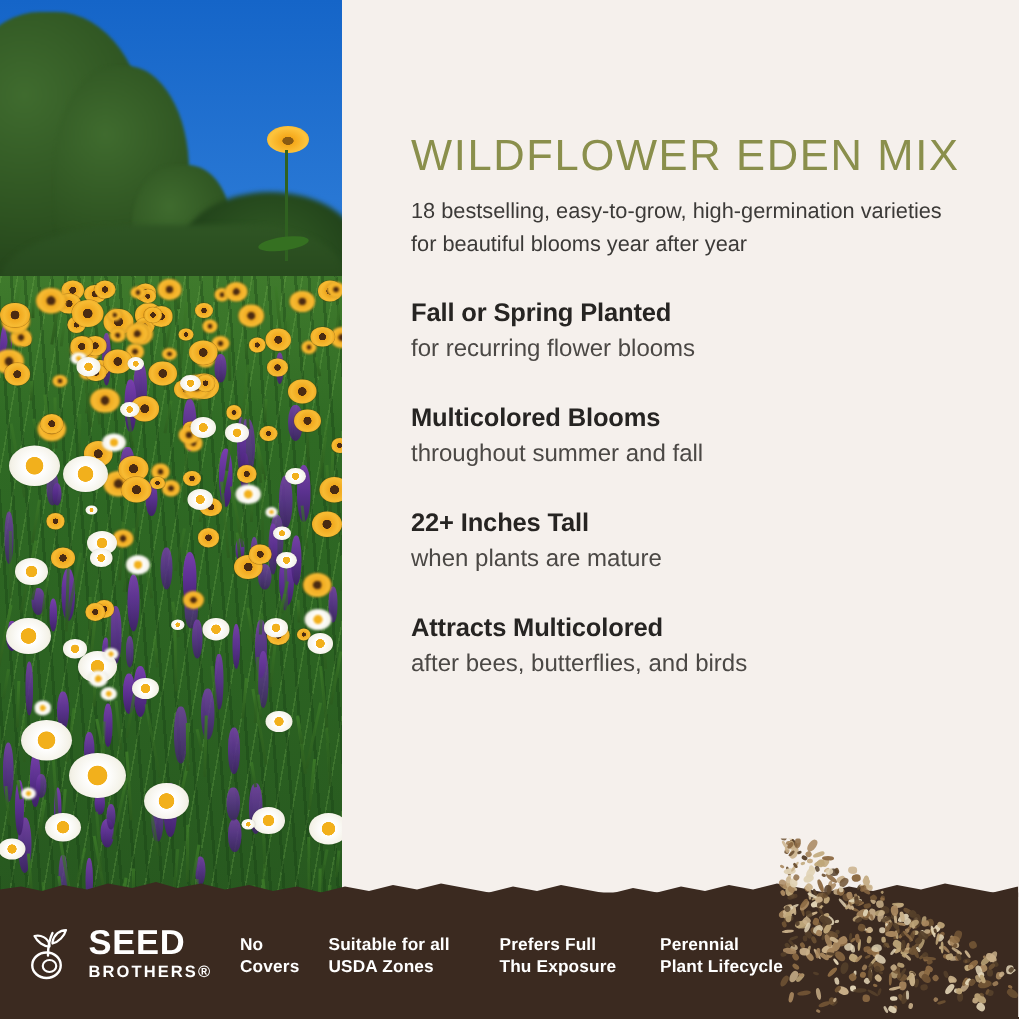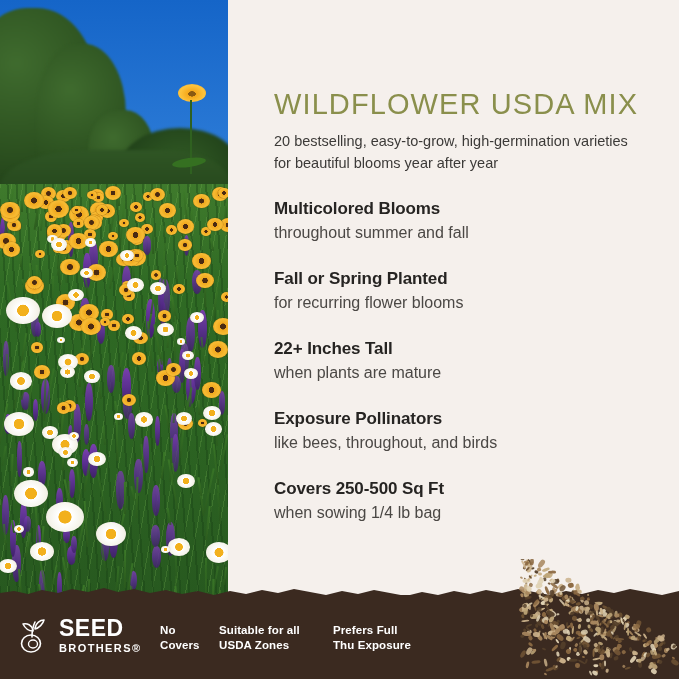--- a/index.html
+++ b/index.html
@@ -535,42 +535,38 @@
         <div class="daisy" style="left: 183.701px; top: 368.114px; width: 14.2284px; height: 11.3827px;"></div>
         <div class="daisy" style="left: -1.26964px; top: 558.779px; width: 18.0534px; height: 14.4427px;"></div>
         <div class="daisy" style="left: 50.9826px; top: 238.361px; width: 16.3221px; height: 13.0577px;"></div>
         <div class="daisy" style="left: 85.1725px; top: 238.236px; width: 10.6932px; height: 8.55459px;"></div>
         <div class="daisy" style="left: 176.729px; top: 473.64px; width: 18.589px; height: 14.8712px;"></div>
       </div>
     <div id="soilstrip"></div>
   </div>
 
   <div id="panel">
-    <div id="subtitle">WILDFLOWER USDA MIX</div>
-    <div id="tagline">20 bestselling, easy-to-grow, high-germination varieties for beautiful blooms year after year</div>
+    <div id="subtitle">WILDFLOWER EDEN MIX</div>
+    <div id="tagline">18 bestselling, easy-to-grow, high-germination varieties for beautiful blooms year after year</div>
     <div id="features">
+        <div class="feature">
+          <div class="f-title">Fall or Spring Planted</div>
+          <div class="f-sub">for recurring flower blooms</div>
+        </div>
         <div class="feature">
           <div class="f-title">Multicolored Blooms</div>
           <div class="f-sub">throughout summer and fall</div>
-        </div>
-        <div class="feature">
-          <div class="f-title">Fall or Spring Planted</div>
-          <div class="f-sub">for recurring flower blooms</div>
         </div>
         <div class="feature">
           <div class="f-title">22+ Inches Tall</div>
           <div class="f-sub">when plants are mature</div>
         </div>
         <div class="feature">
-          <div class="f-title">Exposure Pollinators</div>
-          <div class="f-sub">like bees, throughout, and birds</div>
-        </div>
-        <div class="feature">
-          <div class="f-title">Covers 250-500 Sq Ft</div>
-          <div class="f-sub">when sowing 1/4 lb bag</div>
+          <div class="f-title">Attracts Multicolored</div>
+          <div class="f-sub">after bees, butterflies, and birds</div>
         </div>
       </div>
   </div>
 
   <div id="soil">
     <svg id="tornedge" viewBox="0 0 679 12" preserveAspectRatio="none">
       <path d="M0,12 L0,7 L14,5 L28,8 L42,4 L58,7 L72,3 L88,6 L104,2 L118,6 L134,3 L150,7 L166,4 L182,8 L198,5 L214,9 L230,5 L246,8 L262,4 L278,7 L294,3 L310,6 L326,9 L342,5 L358,8 L374,4 L390,7 L406,10 L422,6 L438,9 L454,5 L470,8 L486,4 L502,7 L518,3 L534,6 L550,9 L566,5 L582,8 L598,4 L614,7 L630,3 L646,6 L662,9 L679,5 L679,12 Z" fill="#3b2a20"></path>
     </svg>
 
     <div id="logo">
@@ -591,20 +587,24 @@
       <div>No</div>
         <div>Covers</div>
     </div>
     <div class="badge" id="badge1">
       <div>Suitable for all</div>
         <div>USDA Zones</div>
     </div>
     <div class="badge" id="badge2">
       <div>Prefers Full</div>
         <div>Thu Exposure</div>
+    </div>
+    <div class="badge" id="badge3">
+      <div>Perennial</div>
+        <div>Plant Lifecycle</div>
     </div>
 
     <div id="seedpile">
         <div class="seed" style="left: 99.4513px; bottom: 60.9287px; width: 4.55631px; height: 4.60563px; background: rgb(111, 83, 52); transform: rotate(167.664deg); opacity: 0.852566;"></div>
         <div class="seed" style="left: 94.465px; bottom: 41.013px; width: 4.50879px; height: 1.50808px; background: rgb(111, 83, 52); transform: rotate(141.595deg); opacity: 0.85328;"></div>
         <div class="seed" style="left: 113.713px; bottom: 23.5341px; width: 3.25536px; height: 3.60292px; background: rgb(201, 176, 137); transform: rotate(79.7761deg); opacity: 0.964184;"></div>
         <div class="seed" style="left: 6.45855px; bottom: 80.6128px; width: 5.08983px; height: 3.19412px; background: rgb(141, 107, 68); transform: rotate(38.5516deg); opacity: 0.859514;"></div>
         <div class="seed" style="left: 96.1795px; bottom: 40.3583px; width: 4.10224px; height: 3.65612px; background: rgb(85, 64, 42); transform: rotate(61.5315deg); opacity: 0.879407;"></div>
         <div class="seed" style="left: 16.1451px; bottom: 51.572px; width: 3.19485px; height: 3.66588px; background: rgb(85, 64, 42); transform: rotate(172.519deg); opacity: 0.915039;"></div>
         <div class="seed" style="left: 0.0125993px; bottom: 67.3495px; width: 7.07341px; height: 4.82913px; background: rgb(168, 135, 94); transform: rotate(151.818deg); opacity: 0.893454;"></div>

